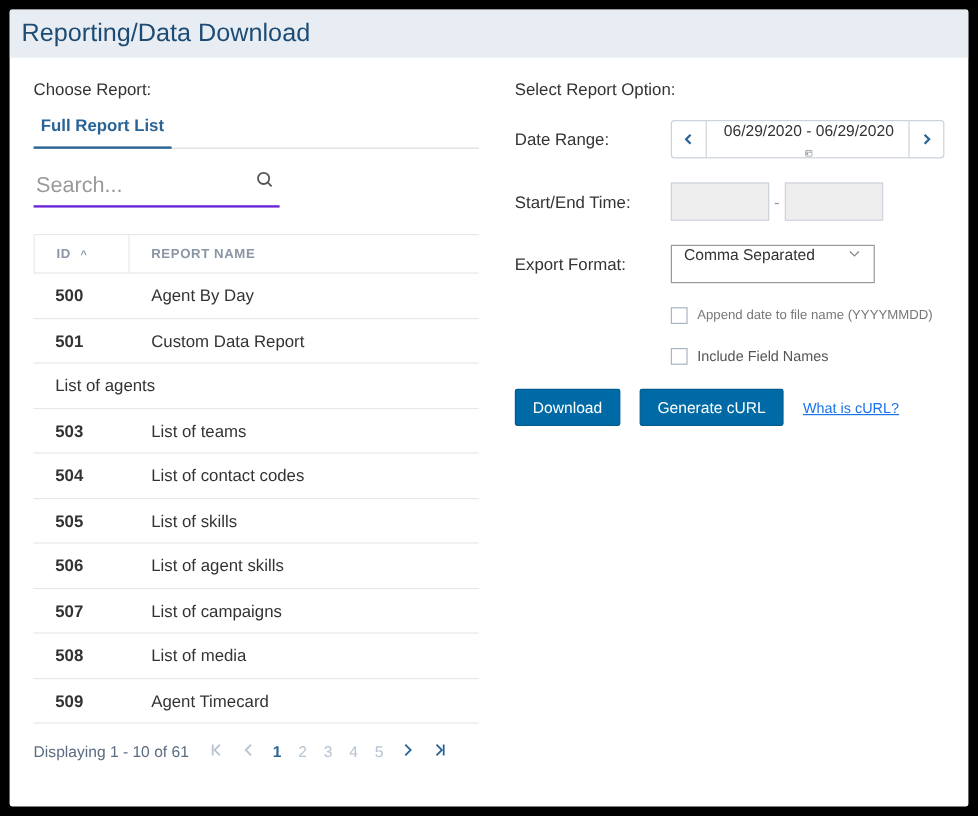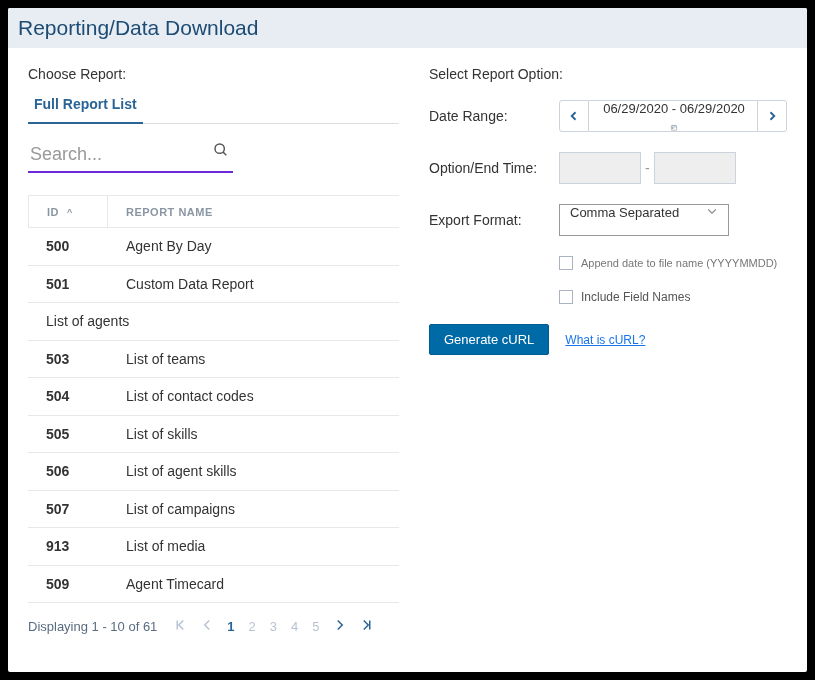--- a/index.html
+++ b/index.html
@@ -327,21 +327,21 @@
         </div>
         <div class="trow">
           <div class="col-id">506</div>
           <div class="col-name">List of agent skills</div>
         </div>
         <div class="trow">
           <div class="col-id">507</div>
           <div class="col-name">List of campaigns</div>
         </div>
         <div class="trow">
-          <div class="col-id">913</div>
+          <div class="col-id">508</div>
           <div class="col-name">List of media</div>
         </div>
         <div class="trow">
           <div class="col-id">509</div>
           <div class="col-name">Agent Timecard</div>
         </div>
       </div>
 
       <div class="paginator">
         <span>Displaying 1 - 10 of 61</span>
@@ -400,21 +400,21 @@
           </div>
           <div class="arrow-btn">
             <svg viewBox="0 0 16 16" width="12" height="12" fill="none" stroke="currentColor" stroke-width="2.5">
                 <path d="M6 3 L11 8 L6 13"></path>
               </svg>
           </div>
         </div>
       </div>
 
       <div class="opt-row">
-        <div class="opt-label">Option/End Time:</div>
+        <div class="opt-label">Start/End Time:</div>
         <div class="time-group">
           <div class="time-box"></div>
           <span class="dash">-</span>
           <div class="time-box"></div>
         </div>
       </div>
 
       <div class="opt-row">
         <div class="opt-label">Export Format:</div>
         <div class="select-box">
@@ -429,18 +429,19 @@
         <div class="checkbox"></div>
         <span>Append date to file name (YYYYMMDD)</span>
       </div>
 
       <div class="checkbox-row">
         <div class="checkbox"></div>
         <span>Include Field Names</span>
       </div>
 
       <div class="button-row">
+        <button class="btn-primary">Download</button>
         <button class="btn-primary">Generate cURL</button>
         <a class="link">What is cURL?</a>
       </div>
     </div>
   </div>
 </div>
 
 </body></html>

